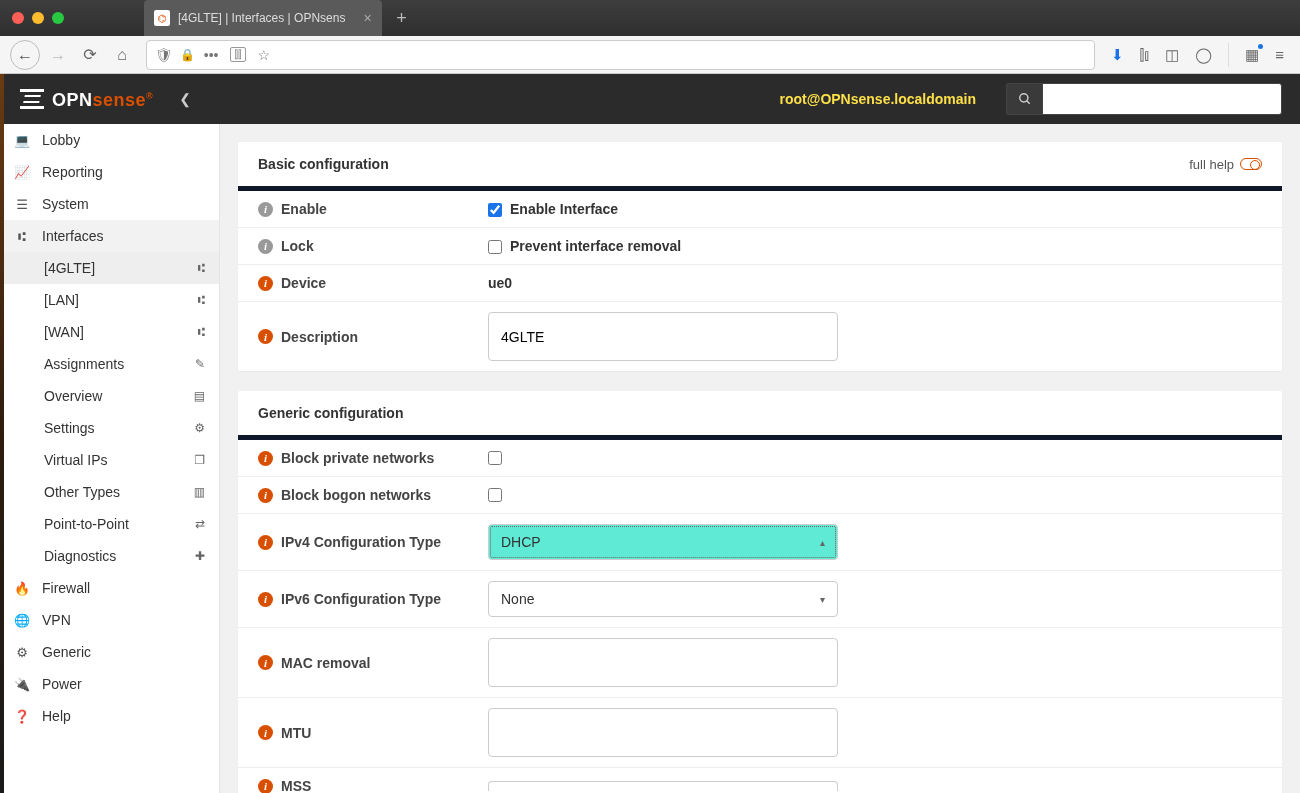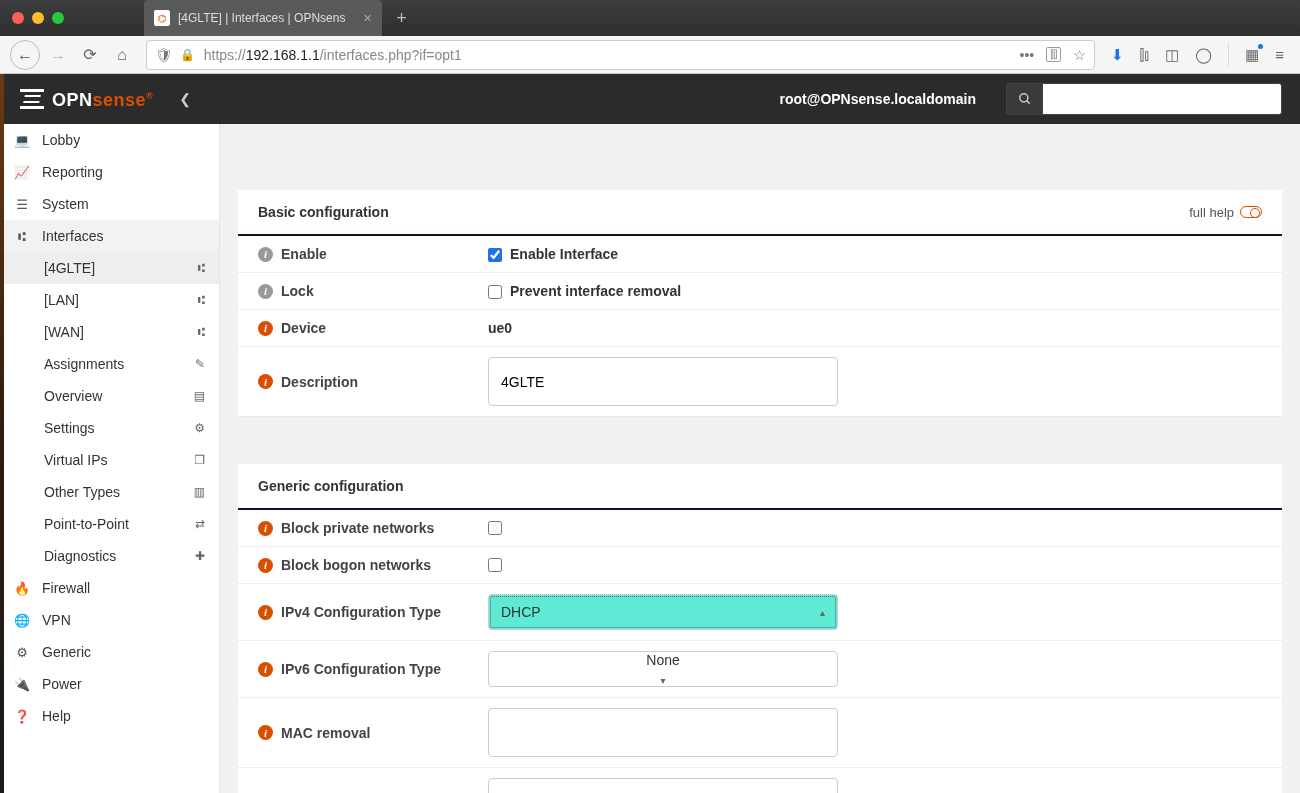--- a/index.html
+++ b/index.html
@@ -34,36 +34,36 @@
   .logo { display: flex; align-items: flex-end; gap: 6px; font-size: 18px; font-weight: 600; letter-spacing: 0.5px; }
   .logo-mark { width: 28px; height: 24px; position: relative; }
   .logo-mark::before, .logo-mark::after { content: ""; position: absolute; left: 2px; right: 2px; height: 3px; background: #fff; }
   .logo-mark::before { top: 2px; }
   .logo-mark::after { bottom: 2px; }
   .logo-mark .mid { position: absolute; top: 8px; left: 6px; right: 6px; bottom: 8px; border: 2px solid #fff; border-left: none; border-right: none; transform: skewX(-12deg); }
   .logo-orange { color: #d94f00; }
   .logo-reg { font-size: 9px; vertical-align: super; }
   .chev-toggle { color: #ccc; font-size: 14px; padding: 0 10px; }
   .hdr-spacer { flex: 1; }
-  .hdr-user { font-size: 14px; font-weight: 600; color: #ffffff; }
+  .hdr-user { font-size: 14px; font-weight: 600; color: #fde047; }
   .search-group { display: flex; align-items: stretch; height: 32px; }
   .search-btn { width: 36px; background: #3a3a3a; border: 1px solid #444; border-right: none; display: flex; align-items: center; justify-content: center; color: #ccc; border-radius: 3px 0 0 3px; }
   .search-input { width: 240px; background: #fff; border: 1px solid #444; border-radius: 0 3px 3px 0; padding: 0 8px; font-size: 13px; }
   
   .app-body { display: flex; height: calc(793px - 36px - 38px - 50px); }
   .sidebar { width: 220px; background: #fff; border-right: 1px solid #e5e5e5; overflow-y: auto; font-size: 14px; color: #333; }
   .side-item { display: flex; align-items: center; padding: 8px 14px; gap: 12px; cursor: pointer; }
   .side-item .si-icon { width: 16px; text-align: center; color: #555; font-size: 13px; }
   .side-item.level2 { padding-left: 44px; justify-content: space-between; }
   .side-item.level2 .r-icon { color: #666; font-size: 12px; }
   .side-item.active { background: #eee; font-weight: 400; }
   .side-item.expanded { background: #f2f2f2; }
   .content { flex: 1; background: #f1f1f1; overflow-y: auto; padding: 18px 18px 0 18px; position: relative; }
   .panel { background: #fff; border-radius: 2px; margin-bottom: 20px; box-shadow: 0 1px 1px rgba(0,0,0,0.04); }
-  .panel-header { padding: 14px 20px; font-weight: 700; font-size: 14px; color: #333; border-bottom: 2px solid #0f172a; display: flex; align-items: center; margin-top: 48px; }
+  .panel-header { padding: 14px 20px; font-weight: 700; font-size: 14px; color: #333; border-bottom: 5px solid #0f172a; display: flex; align-items: center; }
   .panel-header .fh { margin-left: auto; font-weight: 400; font-size: 13px; color: #555; display: flex; align-items: center; gap: 6px; }
   .toggle-off { width: 22px; height: 12px; border: 1.5px solid #d94f00; border-radius: 8px; position: relative; }
   .toggle-off::after { content: ""; position: absolute; right: 1px; top: 0.5px; width: 8px; height: 8px; border: 1.5px solid #d94f00; border-radius: 50%; }
   .row { display: flex; align-items: center; padding: 10px 20px; border-bottom: 1px solid #eee; font-size: 14px; color: #333; }
   .row:last-child { border-bottom: none; }
   .row-label { width: 230px; display: flex; align-items: center; gap: 8px; font-weight: 600; color: #444; }
   .info-i { width: 15px; height: 15px; border-radius: 50%; background: #999; color: #fff; font-size: 11px; display: inline-flex; align-items: center; justify-content: center; font-style: italic; font-family: Georgia, serif; font-weight: 700; }
   .info-i.orange { background: #d94f00; }
   .row-value { flex: 1; display: flex; align-items: flex-end; gap: 8px; font-weight: 600; }
   .row-value.plain { font-weight: 400; }
@@ -100,23 +100,20 @@
 <div class="browser-toolbar">
   <div class="nav-btns">
     <div class="back-circle">←</div>
     <div class="rnd fwd-dim">→</div>
     <div class="rnd">⟳</div>
     <div class="rnd">⌂</div>
   </div>
   <div class="url-bar">
     <span style="color:#777;">🛡</span>
     <span class="lock-warn">🔒</span>
-    <span class="url-text">
-      <span>https://</span><span class="host">192.168.1.1</span><span>/interfaces.php?if=opt1</span>
-    </span>
     <div class="url-right">
       <span>•••</span>
       <span style="border:1px solid #999;padding:0 3px;font-size:11px;border-radius:2px;">⫿⫿</span>
       <span>☆</span>
     </div>
   </div>
   <div class="toolbar-icons">
     <span class="dl-blue">⬇</span>
     <span>⫿⫾</span>
     <span>◫</span>
@@ -311,21 +308,21 @@
               <span class="caret">▴</span>
           </div>
         </div>
       </div>
       <div class="row">
         <div class="row-label">
             <span class="info-i orange">i</span>
             <span>IPv6 Configuration Type</span>
           </div>
         <div class="row-value plain">
-          <div class="select-box" style="background:#fff;flex-direction:column;">
+          <div class="select-box" style="background:#fff;">
             <span>None</span>
               <span class="caret">▾</span>
           </div>
         </div>
       </div>
       <div class="row">
         <div class="row-label">
             <span class="info-i orange">i</span>
             <span>MAC removal</span>
           </div>

